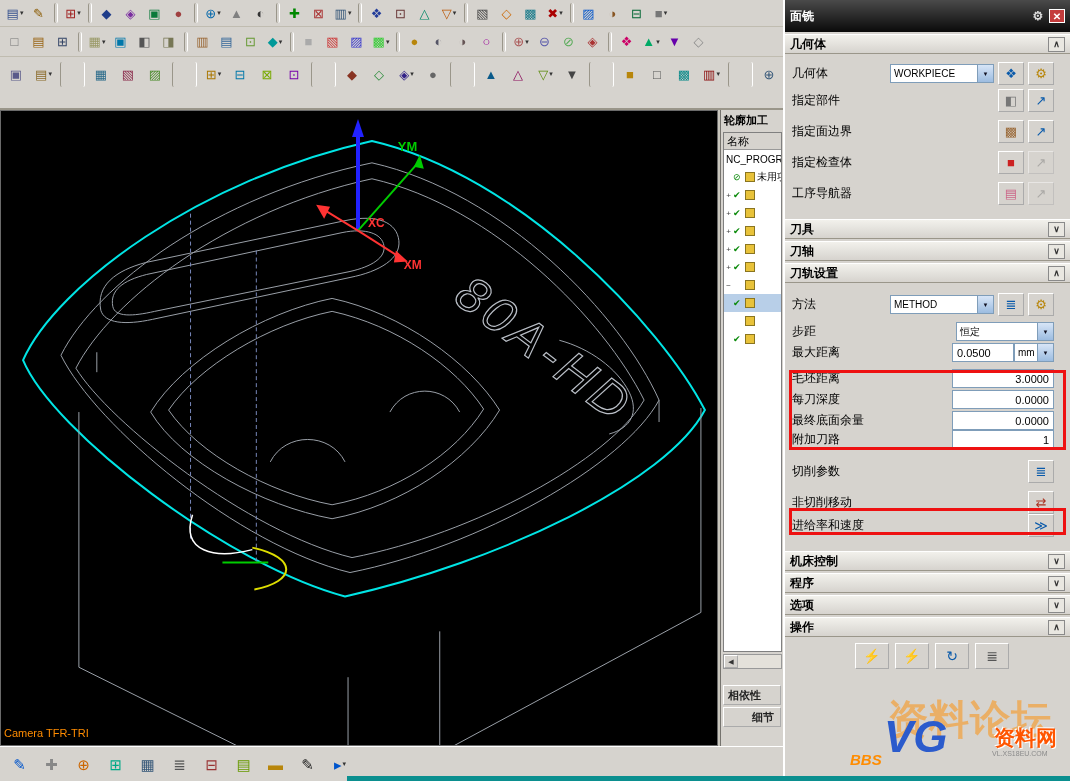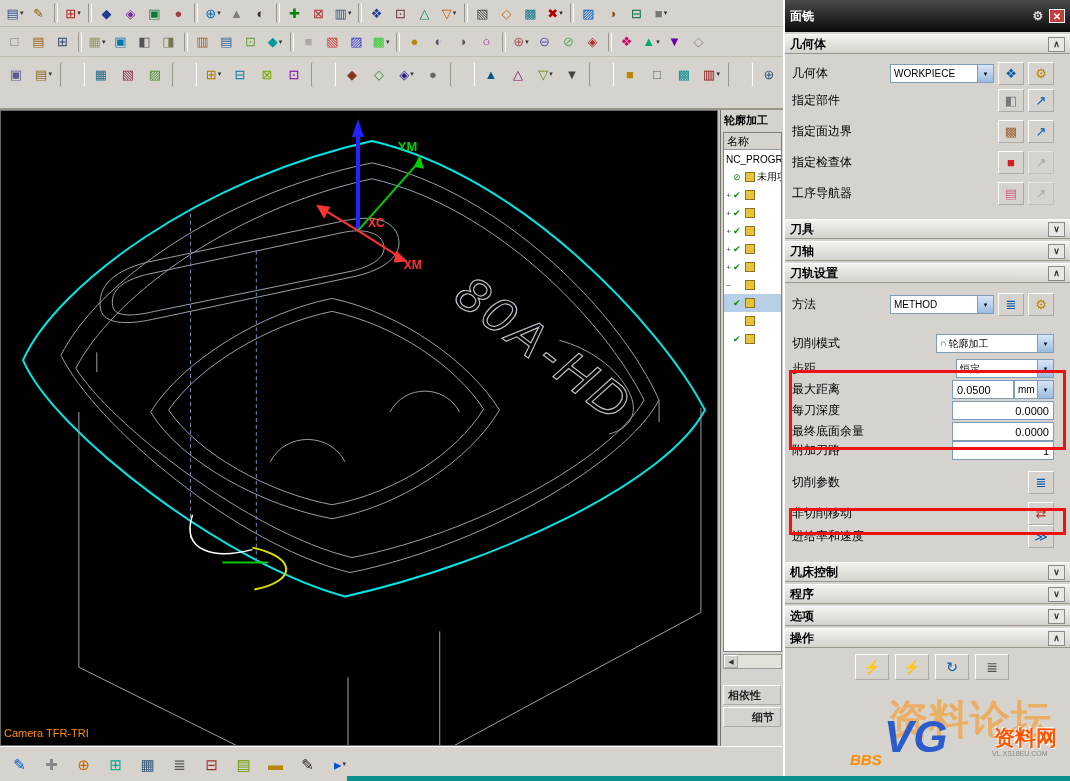--- a/index.html
+++ b/index.html
@@ -792,51 +792,45 @@
           <span class="dbtn">▼</span>
         </span>
         <span class="ibtn">
             <span class="ig c-blue">≣</span>
           </span>
         <span class="ibtn">
             <span class="ig c-gold">⚙</span>
           </span>
       </div>
 
-      <div class="drow" style="margin-top:18px">
-        <span class="dlabel">切削模式</span>
-        <span class="sp"></span>
-        <span class="combo w118">
-          <span class="val">
-            <span class="ig c-blue" style="font-size:9px">∩</span>
-            <span>轮廓加工</span>
-          </span>
-          <span class="dbtn">▼</span>
-        </span>
-      </div>
 
       <div class="drow" style="margin-top:6px">
         <span class="dlabel">步距</span>
         <span class="sp"></span>
         <span class="combo w98">
           <span class="val">恒定</span>
           <span class="dbtn">▼</span>
         </span>
       </div>
 
       <div class="drow" style="margin-top:2px">
         <span class="dlabel">最大距离</span>
         <span class="sp"></span>
         <span class="nin w62" style="justify-content:flex-start">0.0500</span>
         <span class="combo w40">
           <span class="val">mm</span>
           <span class="dbtn">▼</span>
         </span>
       </div>
 
+      <div class="drow" style="margin-top:7px">
+        <span class="dlabel">毛坯距离</span>
+        <span class="sp"></span>
+        <span class="nin w102">3.0000</span>
+      </div>
 
       <div class="drow" style="margin-top:2px">
         <span class="dlabel">每刀深度</span>
         <span class="sp"></span>
         <span class="nin w102">0.0000</span>
       </div>
 
       <div class="drow" style="margin-top:2px">
         <span class="dlabel">最终底面余量</span>
         <span class="sp"></span>

